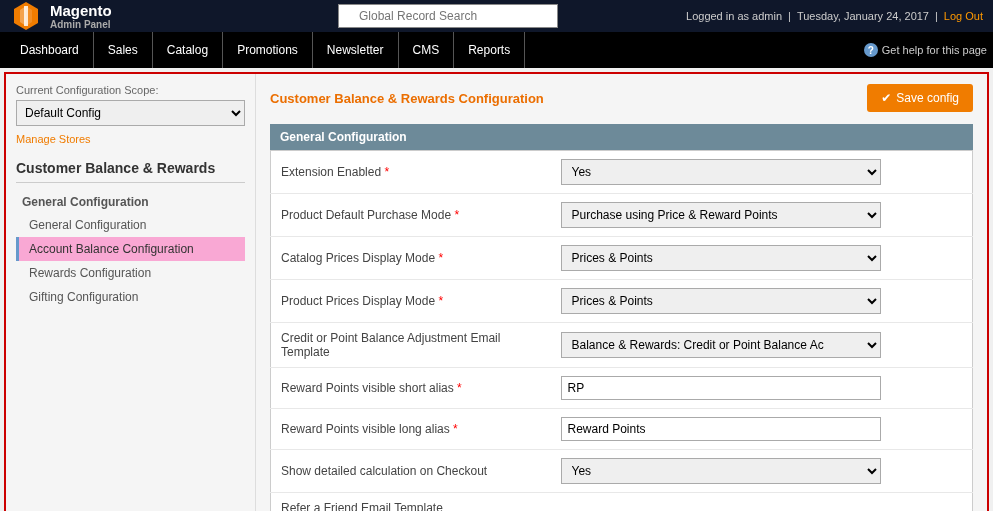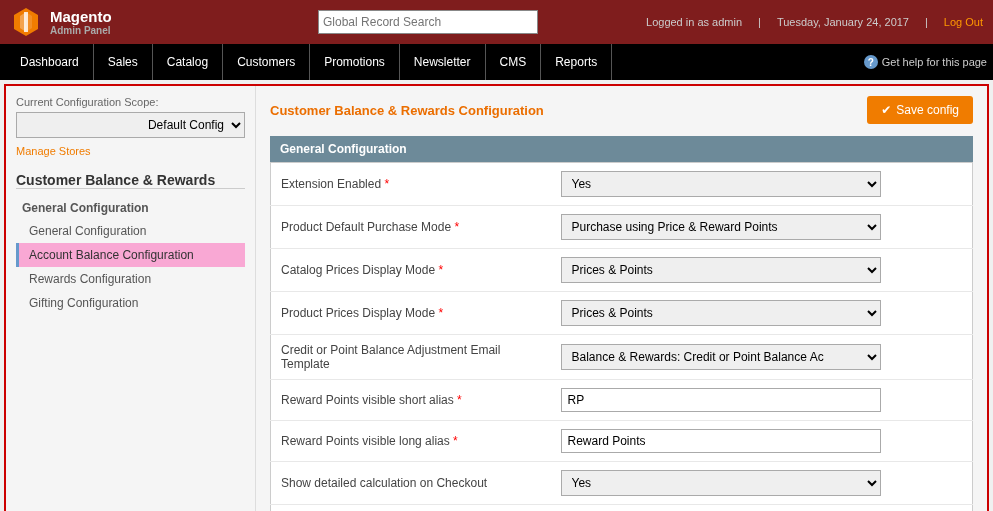--- a/index.html
+++ b/index.html
@@ -1,25 +1,25 @@
 <!DOCTYPE html>
 <html><head>
   <meta charset="utf-8">
   <style>
     * { box-sizing: border-box; margin: 0; padding: 0; }
     body { font-family: Arial, sans-serif; font-size: 12px; background: #f0f0f0; }
 
     
     #header {
-      background: #7f1d1d;
+      background: #0f172a;
       display: flex;
       align-items: center;
       padding: 6px 10px;
       gap: 10px;
-      height: 44px;
+      height: 32px;
     }
     #logo-area {
       display: flex;
       align-items: center;
       gap: 8px;
       color: white;
       font-size: 14px;
       font-weight: bold;
       min-width: 200px;
     }
@@ -27,30 +27,30 @@
       width: 32px;
       height: 32px;
     }
     #search-area {
       flex: 1;
       display: flex;
       justify-content: center;
     }
     #search-input {
       width: 220px;
-      padding: 4px 4px;
+      padding: 4px 20px;
       border: 1px solid #888;
       font-size: 12px;
     }
     #user-area {
       color: #ccc;
       font-size: 11px;
       display: flex;
       align-items: center;
-      gap: 16px;
+      gap: 6px;
       white-space: nowrap;
     }
     #logout-link { color: #f90; text-decoration: none; }
 
     
     #navbar {
       background: #000000;
       display: flex;
       align-items: stretch;
       height: 36px;
@@ -94,29 +94,29 @@
       padding: 10px;
       border-right: 1px solid #ddd;
     }
     #scope-label { color: #666; font-size: 11px; margin-bottom: 4px; }
     #scope-select {
       width: 100%;
       padding: 4px;
       font-size: 12px;
       border: 1px solid #aaa;
       margin-bottom: 6px;
-      text-align: right;
     }
     #manage-stores { color: #f07c00; font-size: 11px; cursor: pointer; text-decoration: none; }
     #sidebar-title {
       font-size: 14px;
       font-weight: bold;
       color: #333;
       margin: 14px 0 8px 0;
       border-bottom: 1px solid #ccc;
+      padding-bottom: 6px;
     }
     .sidebar-group-label {
       font-weight: bold;
       color: #555;
       padding: 4px 6px;
       font-size: 12px;
     }
     .sidebar-item {
       padding: 5px 10px;
       color: #555;
@@ -237,21 +237,20 @@
     <span>Tuesday, January 24, 2017</span>
     <span>|</span>
     <a href="#" id="logout-link">Log Out</a>
   </div>
 </div>
 
 <div id="navbar">
   <div class="nav-item">Dashboard</div>
   <div class="nav-item">Sales</div>
   <div class="nav-item">Catalog</div>
-  <div class="nav-item">Customers</div>
   <div class="nav-item">Promotions</div>
   <div class="nav-item">Newsletter</div>
   <div class="nav-item">CMS</div>
   <div class="nav-item">Reports</div>
   <div class="nav-help">
     <span class="help-icon">?</span>
     <span>Get help for this page</span>
   </div>
 </div>
 

